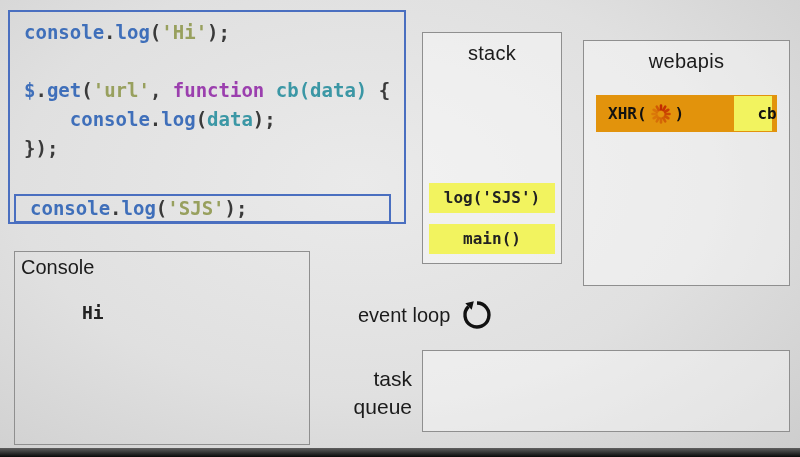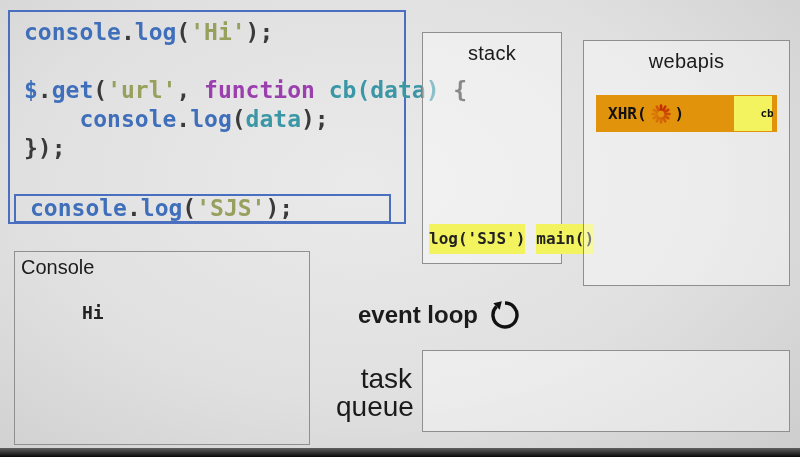--- a/index.html
+++ b/index.html
@@ -12,77 +12,77 @@
   }
 
   
   .code-box {
     position:absolute; left:8px; top:10px; width:398px; height:214px;
     border:2px solid #4a6fc0;
     padding-top:6px;
   }
   .code-line {
     font-family:"DejaVu Sans Mono", monospace;
-    font-size:23px; line-height:29px; font-weight:bold;
+    font-size:19px; line-height:29px; font-weight:bold;
     padding-left:14px; white-space:pre; color:#3a3a3a;
   }
   .code-line.hl {
     border:2px solid #4a6fc0;
     margin:2px 13px 0 4px;
     line-height:25px;
   }
   .tok-ident   { color:#3f6fba; }
   .tok-punct   { color:#3a3a3a; }
   .tok-string  { color:#98a05e; }
   .tok-keyword { color:#9b3fae; }
   .tok-fn      { color:#3b97a5; }
 
   
   .panel { position:absolute; border:1px solid #8f8f8f; background:rgba(255,255,255,0.4); }
   .panel-title { text-align:center; font-size:20px; color:#1b1b1b; padding-top:9px; letter-spacing:.3px; }
 
   
   .stack-panel { left:422px; top:32px; width:140px; height:232px; }
-  .stack-frames { position:absolute; left:6px; right:6px; bottom:9px; display:flex; flex-direction:row; gap:11px; }
+  .stack-frames { position:absolute; left:6px; right:6px; bottom:9px; display:flex; flex-direction:column; gap:11px; }
   .stack-frame {
     background:#f2f35f; height:30px; line-height:30px; text-align:center;
     font-family:"DejaVu Sans Mono", monospace; font-size:16px; font-weight:bold; color:#222;
   }
 
   
   .webapis-panel { left:583px; top:40px; width:207px; height:246px; }
   .webapi-item {
     position:absolute; left:12px; right:12px; top:54px; height:37px;
     background:#e2930c; display:flex; align-items:center; padding:0 5px 0 12px;
   }
   .webapi-call { font-family:"DejaVu Sans Mono", monospace; font-size:16px; font-weight:bold; color:#111; }
   .spinner { margin:0 2px; flex:0 0 auto; }
   .cb-box {
     margin-left:auto; width:38px; height:35px; background:#f2f35f;
     display:flex; align-items:center; justify-content:center;
-    font-family:"DejaVu Sans Mono", monospace; font-size:11px; font-weight:bold; color:#111;padding-left:28px;
+    font-family:"DejaVu Sans Mono", monospace; font-size:16px; font-weight:bold; color:#111;padding-left:28px;
   }
 
   
   .console-panel { left:14px; top:251px; width:296px; height:194px; background:transparent; border:1px solid #8f8f8f; position:absolute; }
   .console-title { font-size:20px; color:#1b1b1b; padding:4px 0 0 6px; }
   .console-lines { margin:14px 0 0 30px; }
   .console-line {
     font-family:"DejaVu Sans Mono", monospace; font-size:18px; font-weight:bold;
     color:#222; line-height:40px;margin-left:37px;
   }
 
   
   .event-loop { position:absolute; left:358px; top:297px; display:flex; align-items:center; gap:9px; }
-  .event-loop-label { font-size:24px; color:#1b1b1b;font-weight:bold; }
+  .event-loop-label { font-size:20px; color:#1b1b1b; }
 
   
   .task-queue-label {
     position:absolute; left:336px; top:365px; width:76px;
-    text-align:right; font-size:28px; color:#1b1b1b; line-height:28px;
+    text-align:right; font-size:21px; color:#1b1b1b; line-height:28px;
   }
   .task-queue-box { left:422px; top:350px; width:368px; height:82px; }
 
   
   .bottom-bar { position:absolute; left:0; right:0; bottom:0; height:9px;
     background:linear-gradient(to bottom, #5f5f5f, #0a0a0a); }
 </style>
 </head>
 <body>
 

